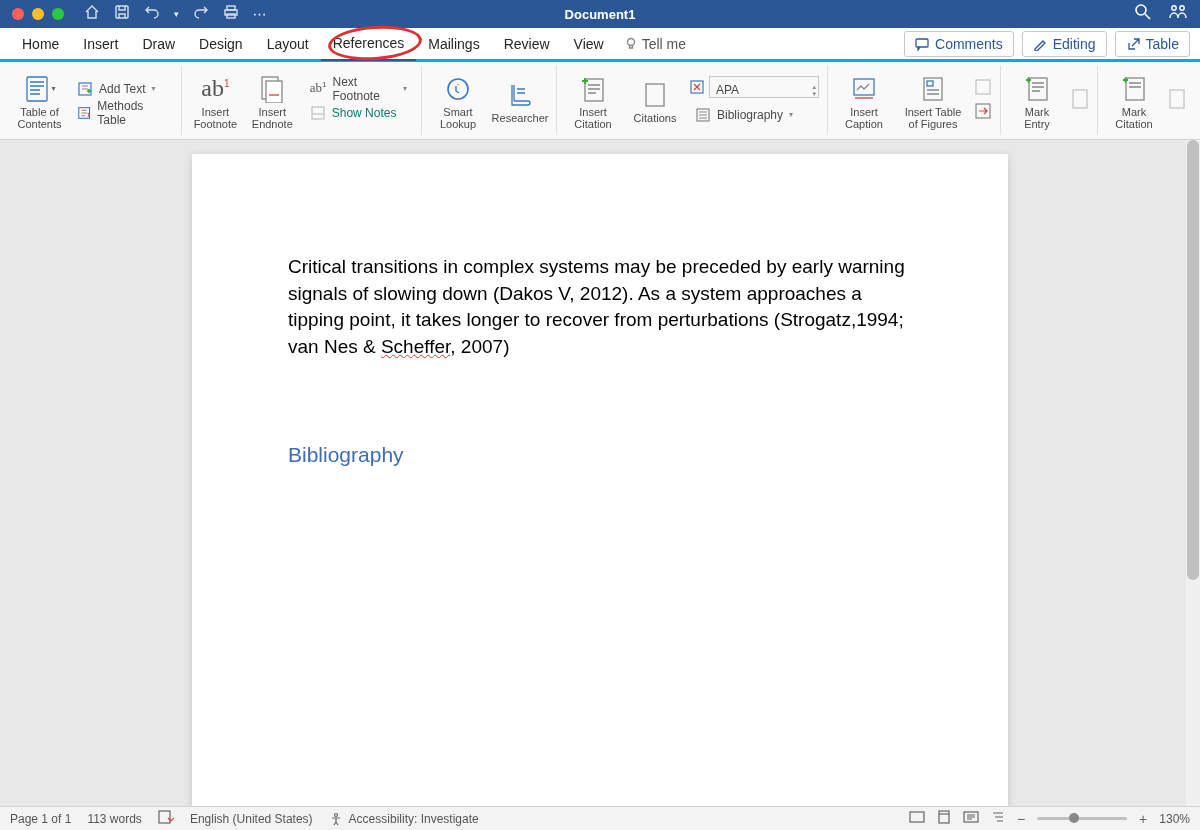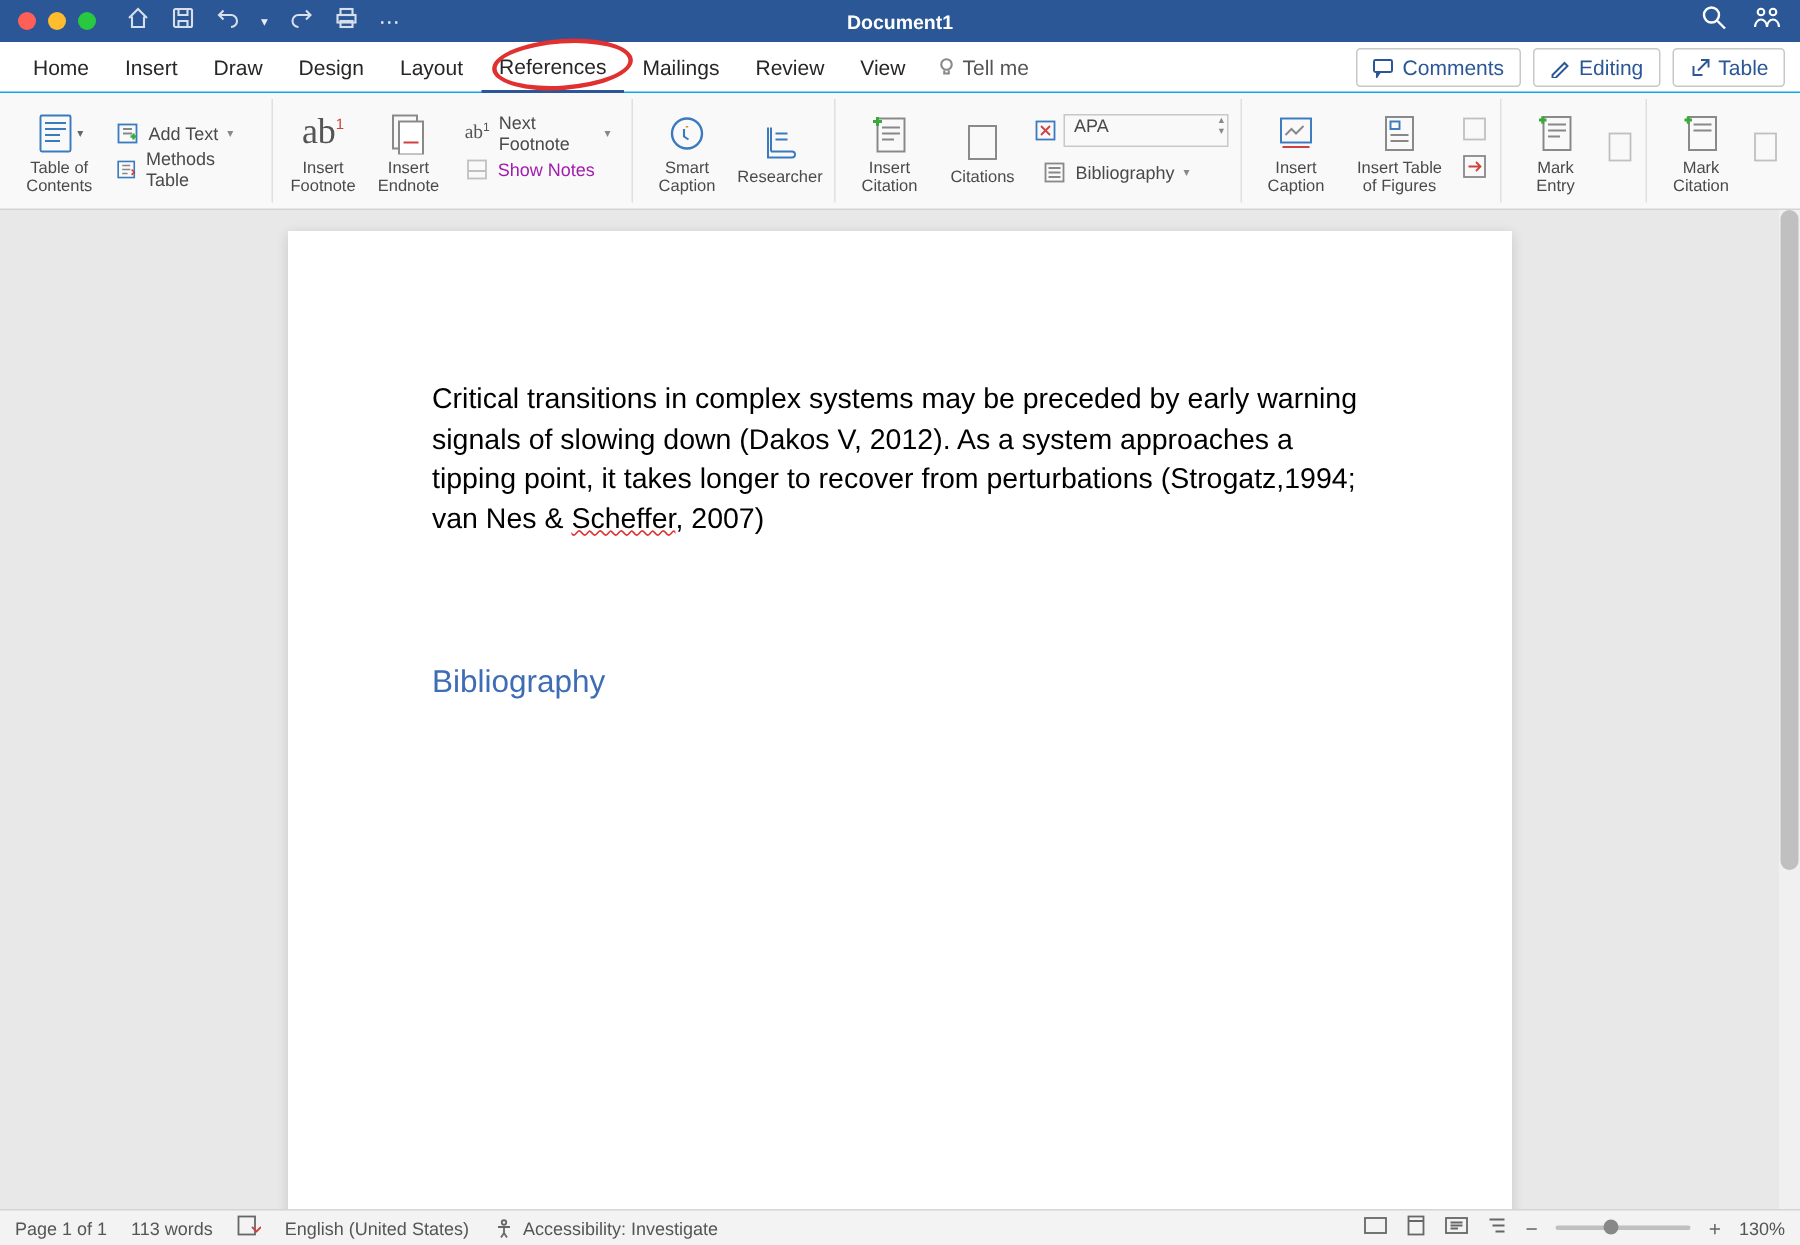--- a/index.html
+++ b/index.html
@@ -11,38 +11,38 @@
 .dot { width: 12px; height: 12px; border-radius: 50%; }
 .dot.red { background: #ff5f57; }
 .dot.yellow { background: #febc2e; }
 .dot.green { background: #28c840; }
 .qat { display: flex; gap: 14px; margin-left: 20px; align-items: center; }
 .qat svg, .qat .qicon { color: #fff; opacity: 0.9; }
 .title-center { position: absolute; left: 50%; transform: translateX(-50%); color: #fff; font-size: 13px; font-weight: 700; }
 .title-right { position: absolute; right: 12px; display: flex; gap: 16px; }
 
 
-.tabrow { height: 34px; background: #fff; display: flex; align-items: center; padding: 0 10px; border-bottom: 1px solid #0ea5e9; position: relative; }
+.tabrow { height: 34px; background: #fff; display: flex; align-items: center; padding: 0 10px; border-bottom: 3px solid #0ea5e9; position: relative; }
 .tab { padding: 0 12px; height: 34px; display: flex; align-items: center; font-size: 14px; color: #262626; cursor: pointer; }
 .tab.active { border-bottom: 2px solid #2b5797; font-weight: 400; }
 .tab-circle { position: absolute; border: 3px solid #e03030; border-radius: 50%; width: 94px; height: 34px; left: 328px; top: -2px; transform: rotate(-4deg); pointer-events: none; }
 .tellme { display: flex; align-items: center; gap: 4px; margin-left: 8px; color: #555; font-size: 14px; }
 .tab-right { position: absolute; right: 10px; display: flex; gap: 8px; }
 .pillbtn { border: 1px solid #c8c8c8; border-radius: 3px; height: 26px; padding: 0 10px; display: flex; align-items: center; gap: 6px; font-size: 14px; color: #2b5797; background: #fff; cursor: pointer; }
 
 
 .ribbon { height: 78px; background: #f9f9f9; border-bottom: 1px solid #d4d4d4; display: flex; align-items: stretch; padding: 4px 6px; }
 .group { display: flex; align-items: center; gap: 6px; padding: 0 8px; border-right: 1px solid #e0e0e0; }
 .group:last-child { border-right: none; }
 .bigbtn { display: flex; flex-direction: column; align-items: center; justify-content: center; width: 56px; height: 66px; font-size: 11px; color: #4a4a4a; text-align: center; cursor: pointer; }
 .bigbtn.wide { width: 70px; }
 .bigbtn .ico { height: 34px; display: flex; align-items: center; justify-content: center; }
 .smallbtn { height: 22px; display: flex; align-items: center; gap: 6px; font-size: 12px; color: #4a4a4a; padding: 0 6px; cursor: pointer; }
-.disabled { color: #a21caf; }
-.stylebox { border: 1px solid #c8c8c8; height: 22px; width: 110px; display: flex; align-items: flex-start; padding: 0 6px; font-size: 12px; color: #4a4a4a; position: relative; }
+.disabled { color: #0f766e; }
+.stylebox { border: 1px solid #c8c8c8; height: 22px; width: 110px; display: flex; align-items: flex-end; padding: 0 6px; font-size: 12px; color: #4a4a4a; position: relative; }
 .stylebox .spin { position: absolute; right: 2px; display: flex; flex-direction: column; font-size: 7px; color: #888; line-height: 7px; }
 .vstack { display: flex; flex-direction: column; justify-content: center; gap: 2px; }
 
 
 .canvas { position: absolute; top: 140px; left: 0; right: 0; bottom: 24px; overflow: auto; background: #e8e8e8; display: flex; justify-content: center; }
 .page { width: 816px; min-height: 1000px; background: #fff; box-shadow: 0 2px 8px rgba(0,0,0,0.15); margin-top: 14px; padding: 100px 96px; font-family: Calibri, sans-serif; font-size: 19px; line-height: 1.4; color: #000; }
 .page h2 { color: #3e6db5; font-size: 21px; font-weight: 400; margin-top: 80px; margin-bottom: 8px; }
 .bib-entry { margin-bottom: 6px; padding-left: 44px; text-indent: -44px; }
 .italic { font-style: italic; }
 .wavy { text-decoration: underline wavy #e03030; text-decoration-thickness: 1px; }
@@ -219,21 +219,21 @@
   <div class="group">
     <div class="bigbtn">
       <div class="ico">
           <svg width="26" height="26" viewBox="0 0 26 26" fill="none" stroke="#3a7abf" stroke-width="1.6">
             <circle cx="13" cy="13" r="10"></circle>
             <path d="M11 10v5l3 2" stroke-width="1.4"></path>
             <path d="M13 8v1" stroke="#d09030"></path>
           </svg>
         </div>
       <span style="white-space:pre-line">Smart
-Caption</span>
+Lookup</span>
     </div>
     <div class="bigbtn">
       <div class="ico">
           <svg width="26" height="28" viewBox="0 0 26 28" fill="none" stroke="#3a7abf" stroke-width="1.3">
             <path d="M5 4 v20 h16 a2 2 0 0 0 0-4 H7 M7 4 v16"></path>
             <path d="M10 8h8M10 12h8"></path>
           </svg>
         </div>
       <span>Researcher</span>
     </div>

